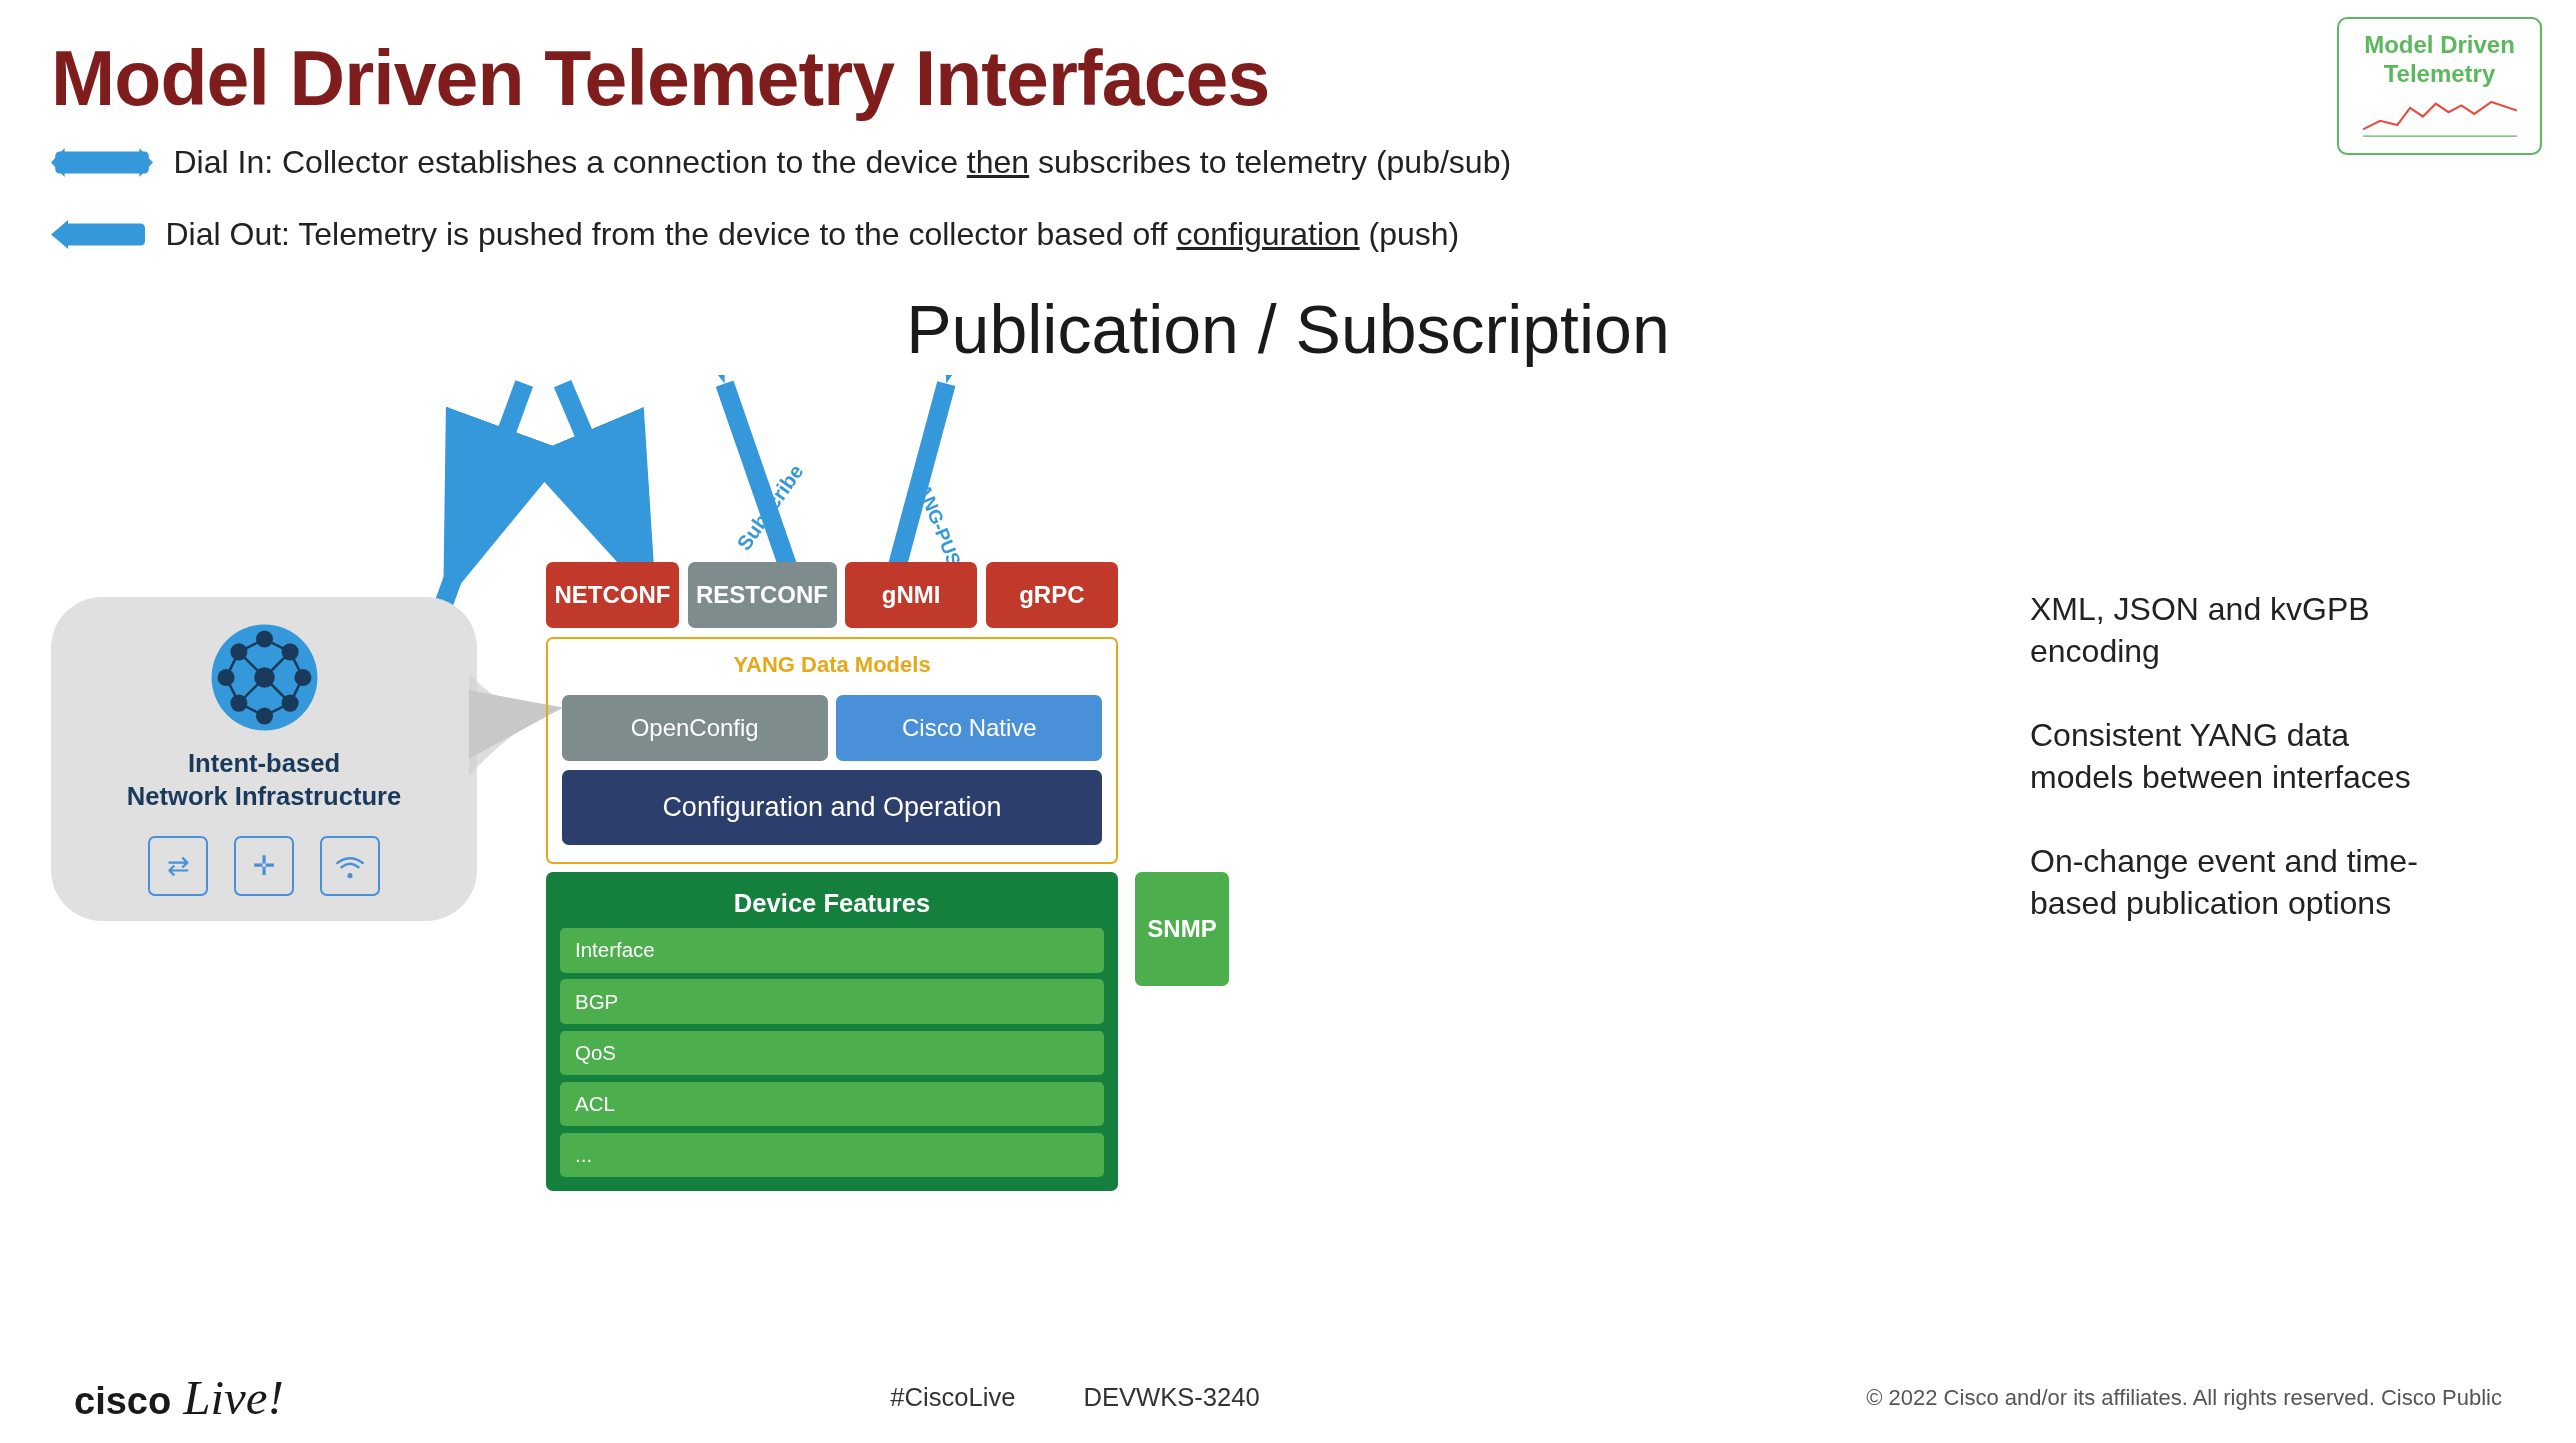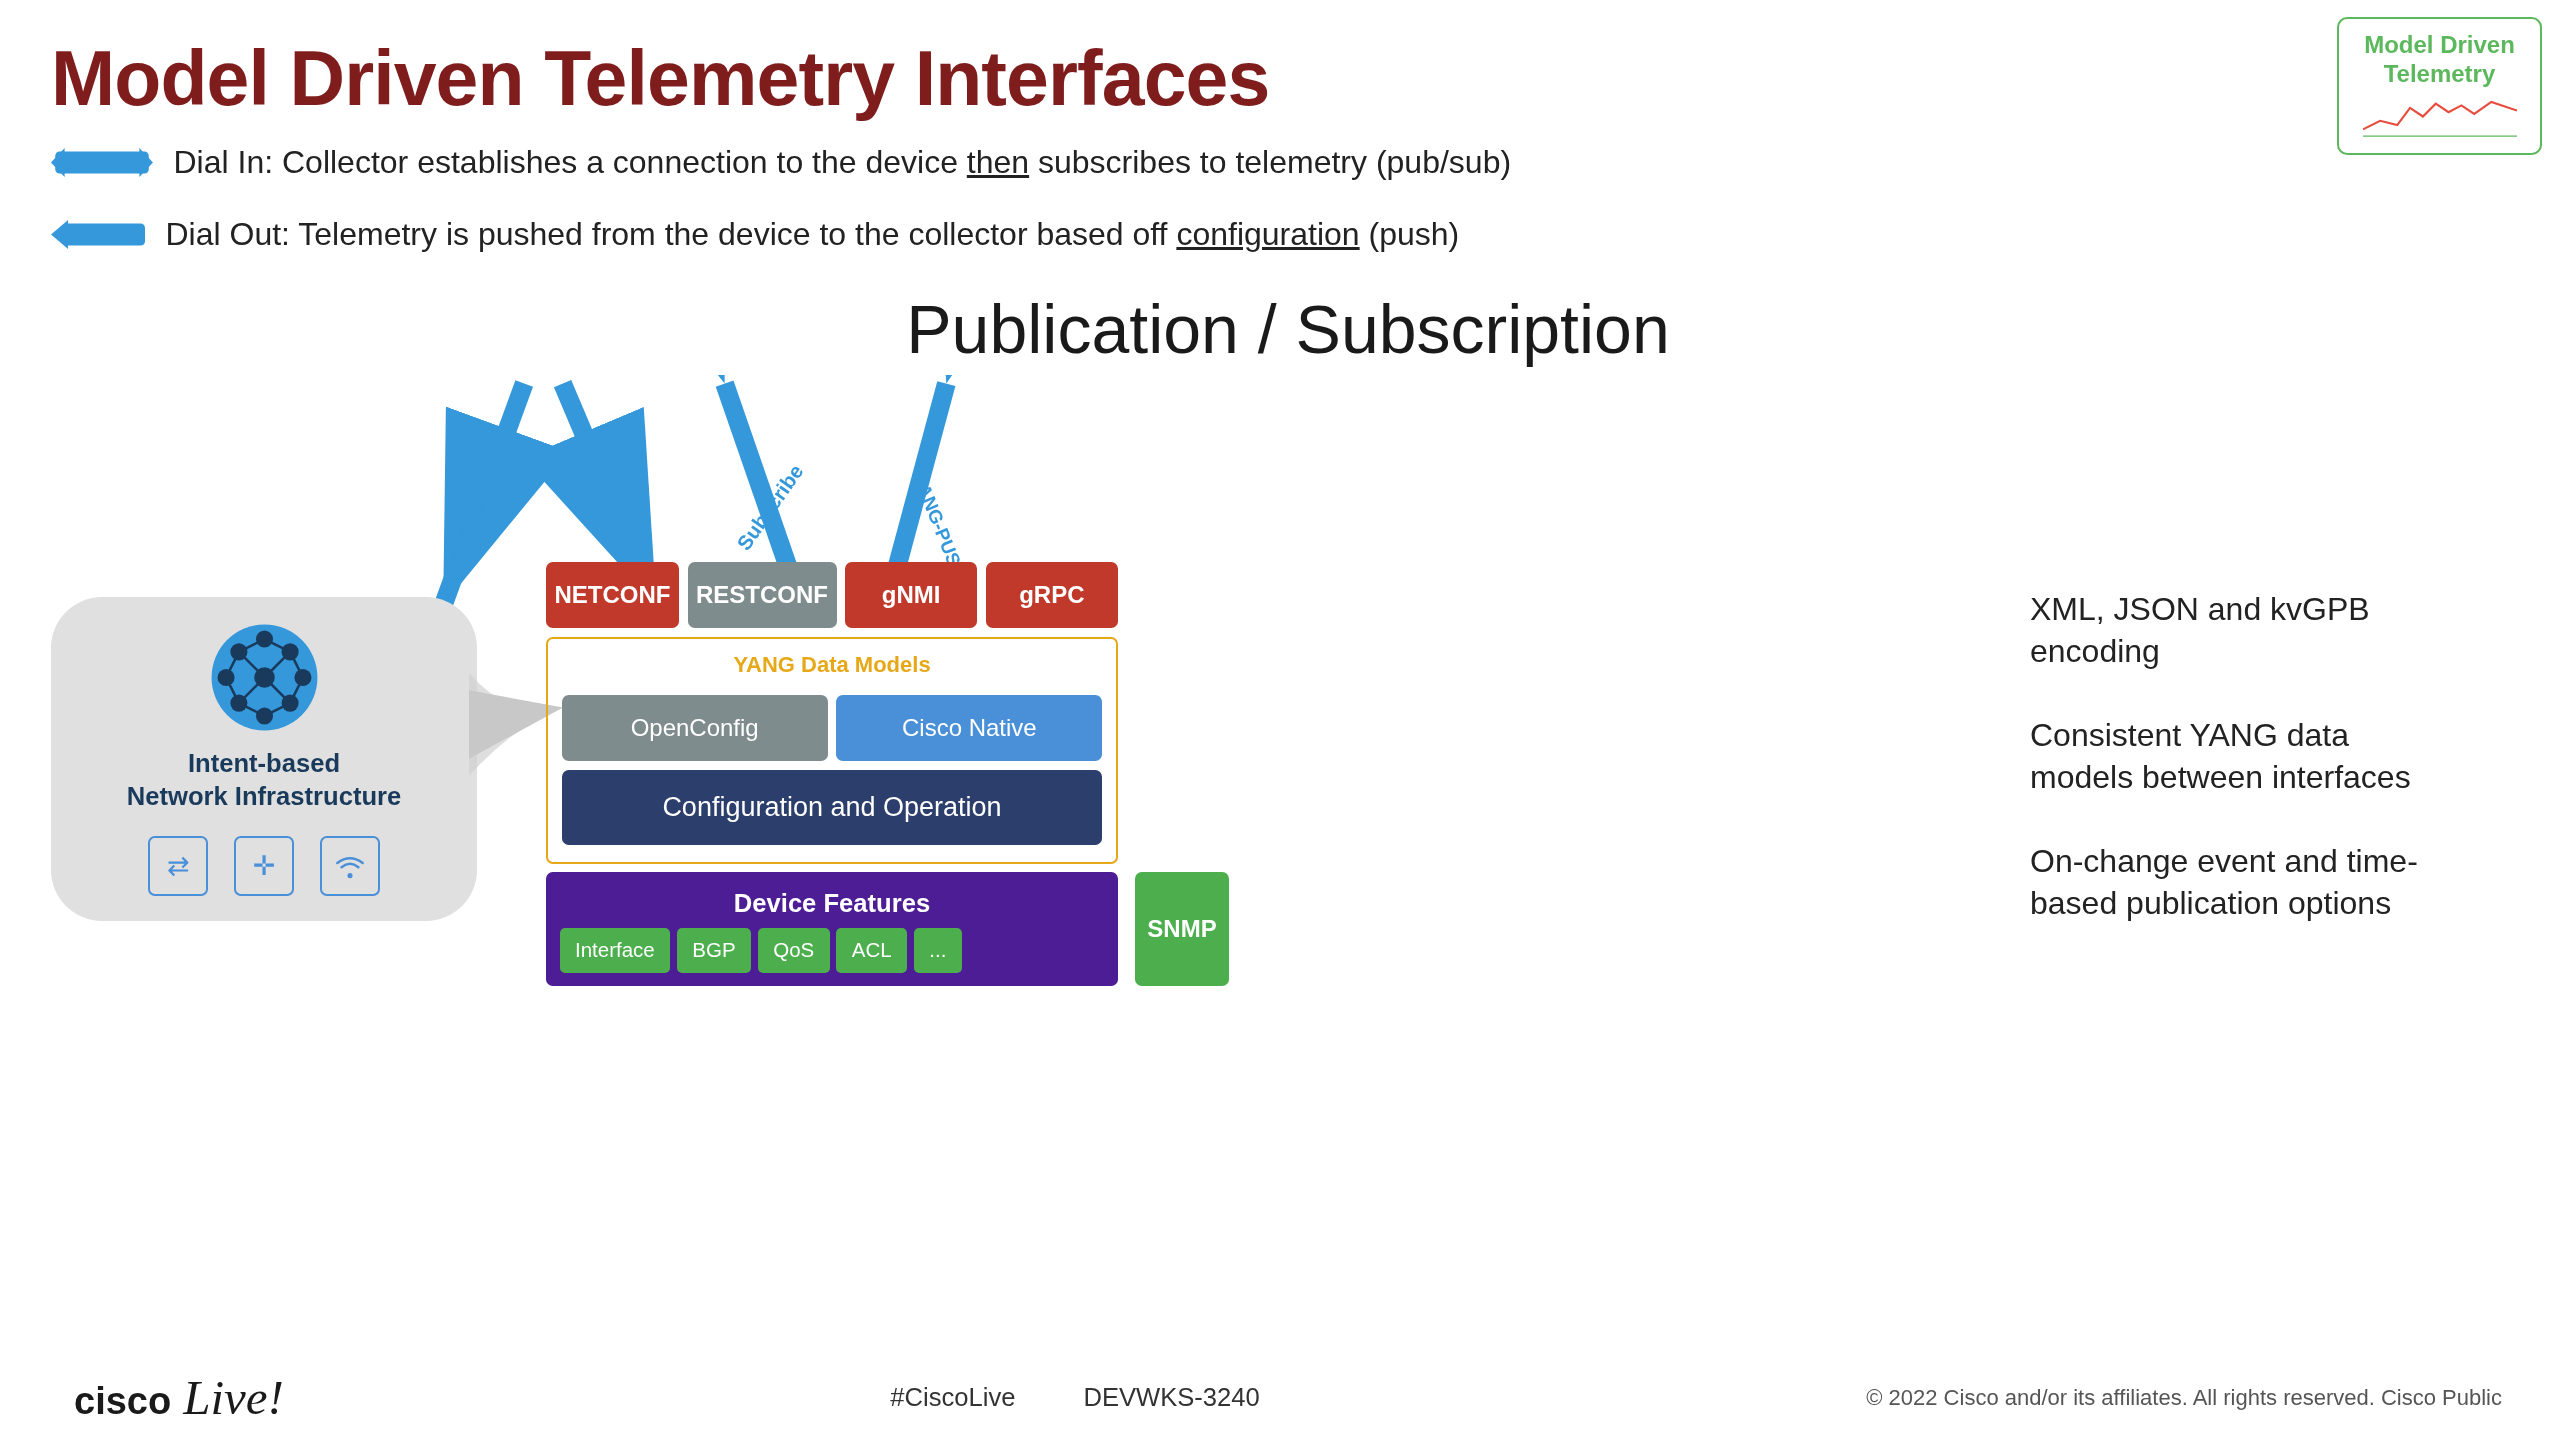--- a/index.html
+++ b/index.html
@@ -224,36 +224,37 @@
       background: #2c3e6b;
       color: white;
       font-size: 27px;
       text-align: center;
       border-radius: 6.8px;
       margin-bottom: 3.4px;
     }
 
     
     .device-features-box {
-      background: #4c1d95;
+      background: #15803d;
       border-radius: 6.8px;
       padding: 17px 13.6px 13.6px;
       margin-top: 8.5px;
     }
     .device-features-label {
       text-align: center;
       color: white;
       font-size: 25.6px;
       font-weight: bold;
       margin-bottom: 10.2px;
     }
     .feature-tags-row {
       display: flex;
       gap: 6.8px;
       flex-wrap: wrap;
+      flex-direction: column;
     }
     .feature-tag {
       background: #4cae4c;
       color: white;
       padding: 10.2px 15.4px;
       border-radius: 5.1px;
       font-size: 20.5px;
     }
 
     

